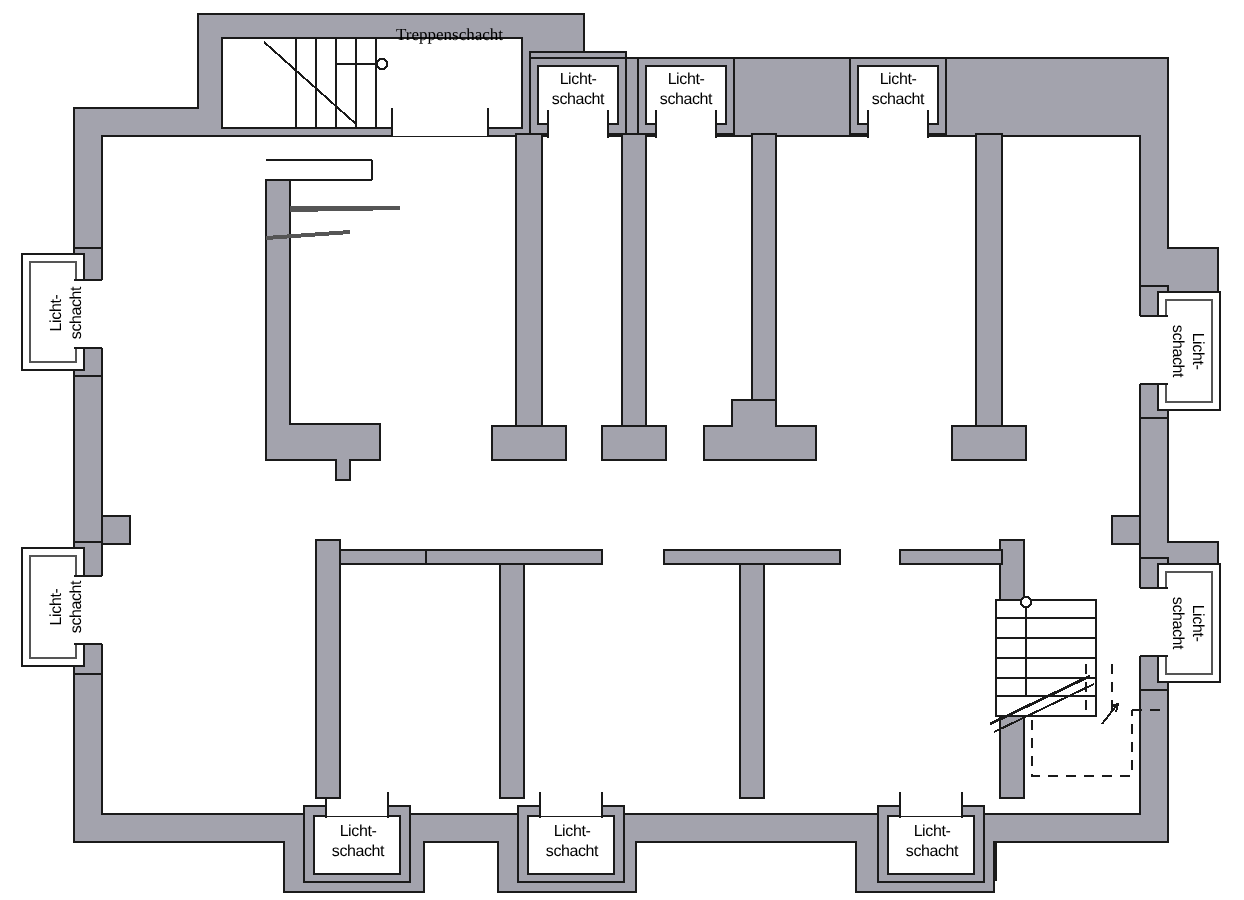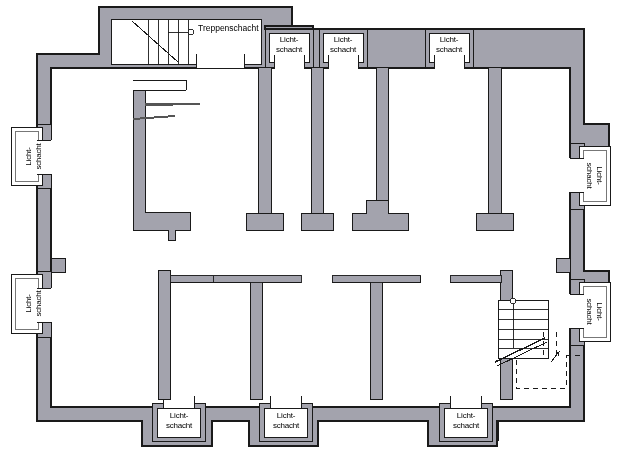--- a/index.html
+++ b/index.html
@@ -285,21 +285,21 @@
       <path d="M 566,355 L 580,355"></path>
     </g>
 
     <g stroke="#1a1a1a" stroke-width="1" fill="none">
       <path d="M 551,362 L 558,353"></path>
       <path d="M 556,353 L 559,352 L 558,356"></path>
     </g>
 
   </svg>
 
-  <div class="treppen" style="left:198px;top:23px;">Treppenschacht</div>
+  <div class="treppen" style="left:198px;top:12px;font-family:Liberation Serif, serif;">Treppenschacht</div>
 
   <div class="lbl two" style="left:270px;top:35px;width:38px;">
     <div>Licht-</div>
     <div>schacht</div>
   </div>
 
   <div class="lbl two" style="left:324px;top:35px;width:38px;">
     <div>Licht-</div>
     <div>schacht</div>
   </div>

